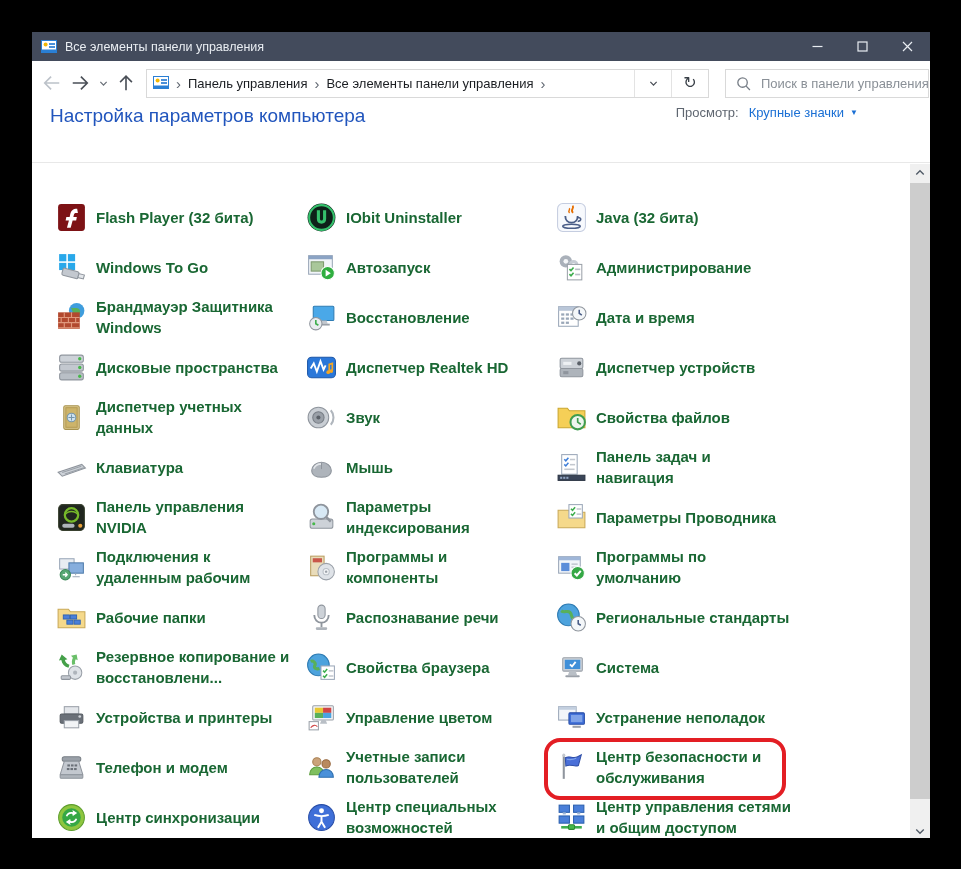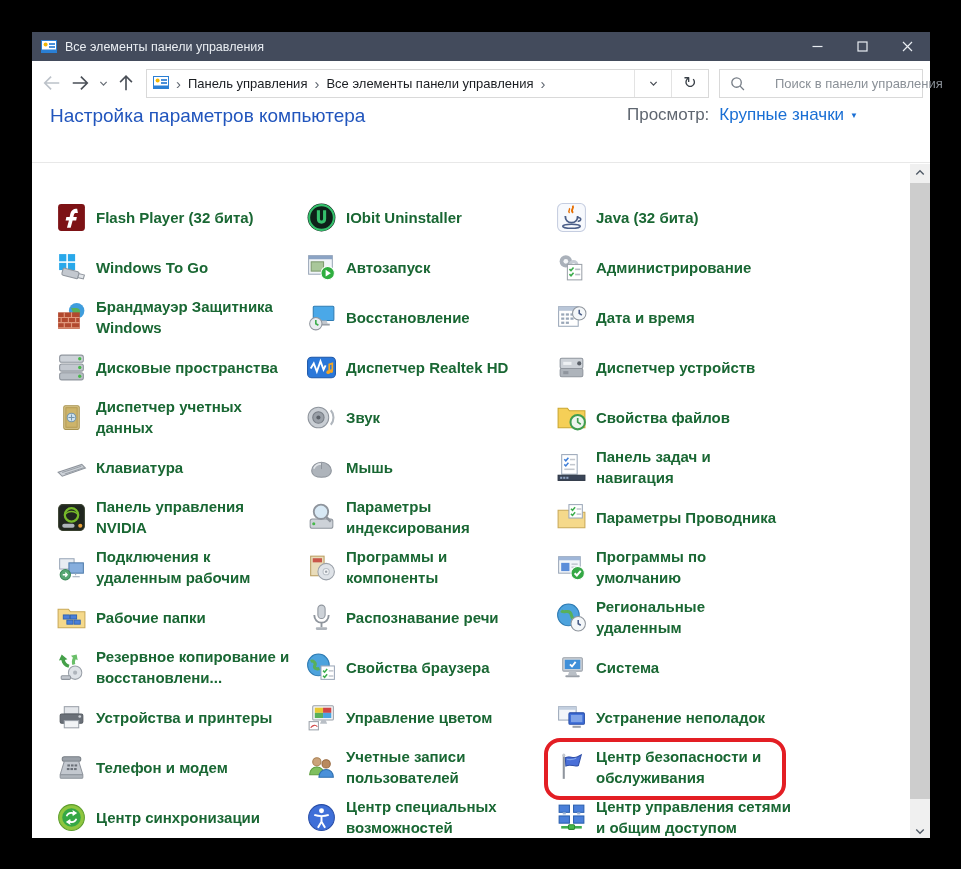--- a/index.html
+++ b/index.html
@@ -17,29 +17,29 @@
   .navbtn{width:28px;height:28px;display:flex;align-items:center;justify-content:center;flex:0 0 auto;}
   .navbtn.first{margin-left:6px;}
   .navbtn.small{width:18px;}
   .addressbar{margin-left:6px;width:563px;height:29px;border:1px solid #d9d9d9;display:flex;align-items:center;box-sizing:border-box;background:#fff;}
   .addressbar .crumb-icon{width:16px;height:16px;margin-left:6px;display:inline-flex;}
   .crumb-sep{color:#5f6670;font-size:15px;padding:0 7px;line-height:1;}
   .crumb{font-size:13px;color:#1a1d21;white-space:nowrap;}
   .addr-spacer{flex:1 1 auto;}
   .addr-btn{width:36px;height:27px;display:flex;align-items:center;justify-content:center;border-left:1px solid #e3e3e3;}
   .refresh-glyph{font-size:16px;color:#3a4048;line-height:1;}
-  .searchbox{margin-left:10px;width:204px;height:29px;border:1px solid #d9d9d9;display:flex;align-items:center;box-sizing:border-box;gap:20px;}
+  .searchbox{margin-left:16px;width:204px;height:29px;border:1px solid #d9d9d9;display:flex;align-items:center;box-sizing:border-box;}
   .searchbox .mag{margin-left:9px;display:inline-flex;}
   .searchbox .ph{margin-left:9px;font-size:13px;color:#8a9097;white-space:nowrap;}
   
   .headerrow{height:57px;display:flex;align-items:flex-start;flex:0 0 auto;border-bottom:1px solid #e8e8e8;}
   .heading{margin-left:18px;font-size:19px;color:var(--headblue,#2155bd);flex:1 1 auto;white-space:nowrap;}
   .viewctl{display:flex;align-items:center;margin-right:72px;}
-  .viewlabel{font-size:17px;color:#5f6670;margin-right:10px;}
-  .viewvalue{font-size:17px;color:var(--linkblue,#1a6fd4);}
+  .viewlabel{font-size:13px;color:#5f6670;margin-right:10px;}
+  .viewvalue{font-size:13px;color:var(--linkblue,#1a6fd4);}
   .viewcaret{font-size:8px;color:var(--linkblue,#1a6fd4);margin-left:6px;}
   
   .content{position:relative;flex:1 1 auto;overflow:hidden;}
   .grid{position:absolute;left:18px;top:29px;display:flex;font-weight:bold;}
   .col{width:250px;display:flex;flex-direction:column;}
   .item{width:250px;height:50px;display:flex;align-items:center;position:relative;}
   .item .icon{width:33px;height:33px;margin-left:5px;flex:0 0 auto;display:inline-flex;}
   .item .label{margin-left:8px;font-size:15px;line-height:21px;color:var(--green,#196733);white-space:pre-line;max-width:195px;}
   .item.highlighted::before{content:"";position:absolute;left:-6px;top:-4px;width:234px;height:54px;border:4px solid var(--hlred,#e31e24);border-radius:16px;pointer-events:none;}
   
@@ -608,21 +608,21 @@
           </div>
           <div class="item">
             <span class="icon">
               <svg viewBox="0 0 32 32" width="33" height="33">
                 <circle cx="13" cy="13.5" r="10.5" fill="#4da3dd" stroke="#2f7cb3"></circle>
                 <path d="M6 9.5c3 2.5 6-1 8.5 1.5s.5 5 3.5 6" fill="none" stroke="#58b05a" stroke-width="3"></path>
                 <circle cx="22.5" cy="22" r="7" fill="#f4f7f9" stroke="#8f959d"></circle>
                 <path d="M22.5 18.5V22l2.5 1.5" stroke="#4a5d87" stroke-width="1.5" fill="none"></path>
               </svg>
             </span>
-            <span class="label">Региональные удаленным</span>
+            <span class="label">Региональные стандарты</span>
           </div>
           <div class="item">
             <span class="icon">
               <svg viewBox="0 0 32 32" width="33" height="33">
                 <rect x="7.5" y="6.5" width="19" height="13" rx="1" fill="#cdd3da" stroke="#9aa0a8"></rect>
                 <rect x="9.5" y="8.5" width="15" height="9" fill="#3f8fd8"></rect>
                 <path d="M14.5 13l2 2 3.5-4.5" stroke="#fff" stroke-width="1.8" fill="none"></path>
                 <path d="M14 19.5l-1.5 4h9l-1.5-4" fill="#b9bfc6"></path>
                 <rect x="10" y="23.5" width="14" height="2" rx="1" fill="#9aa0a8"></rect>
               </svg>

